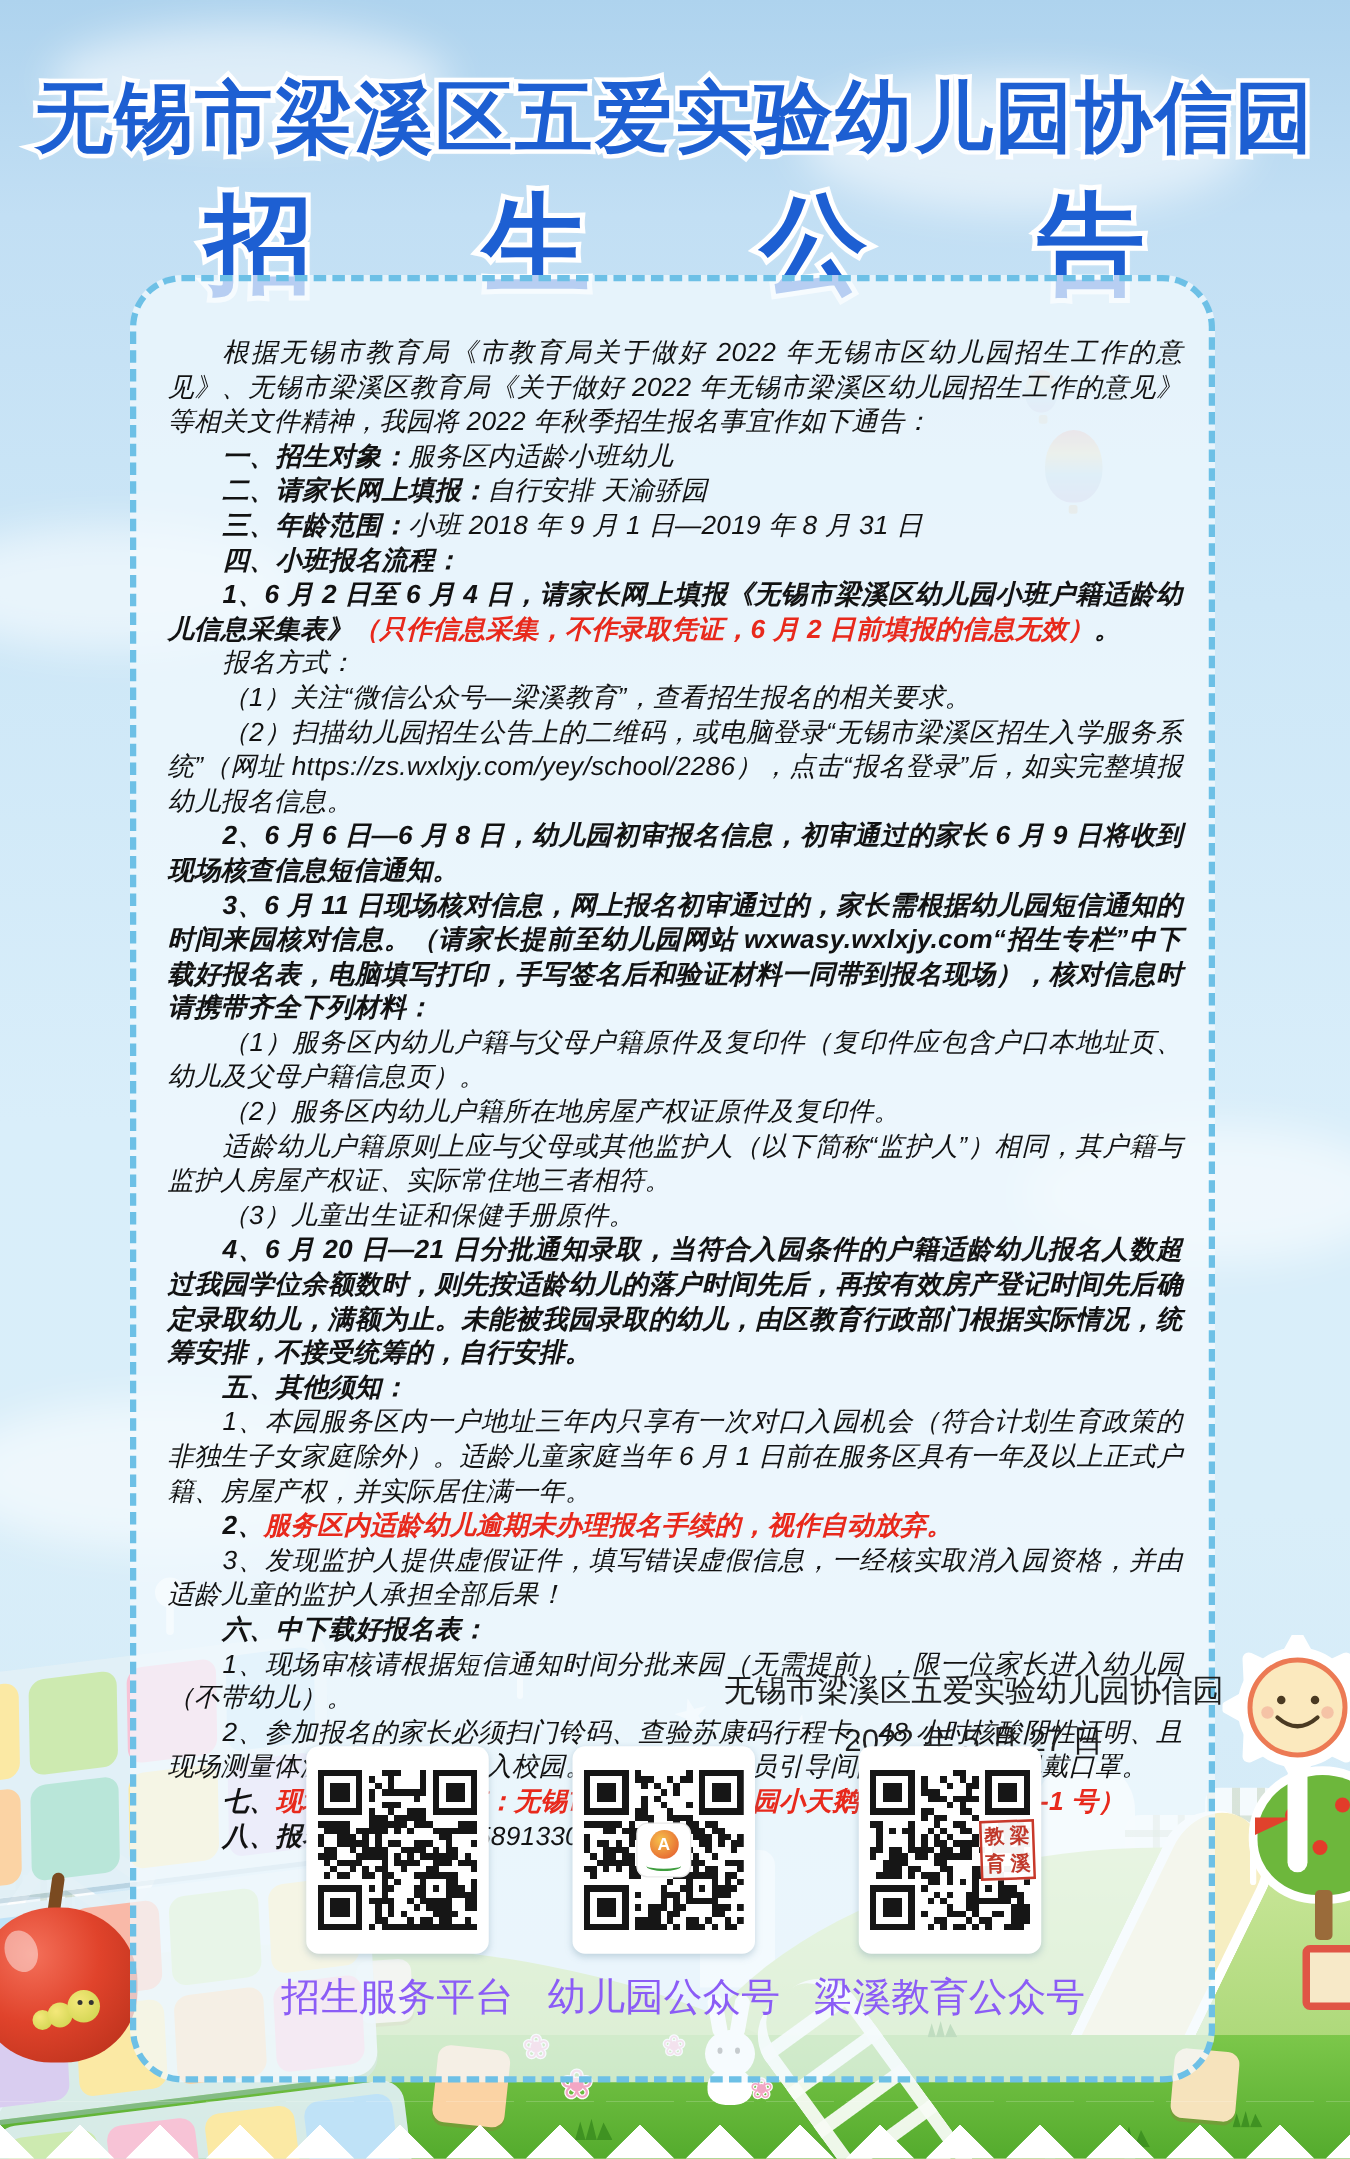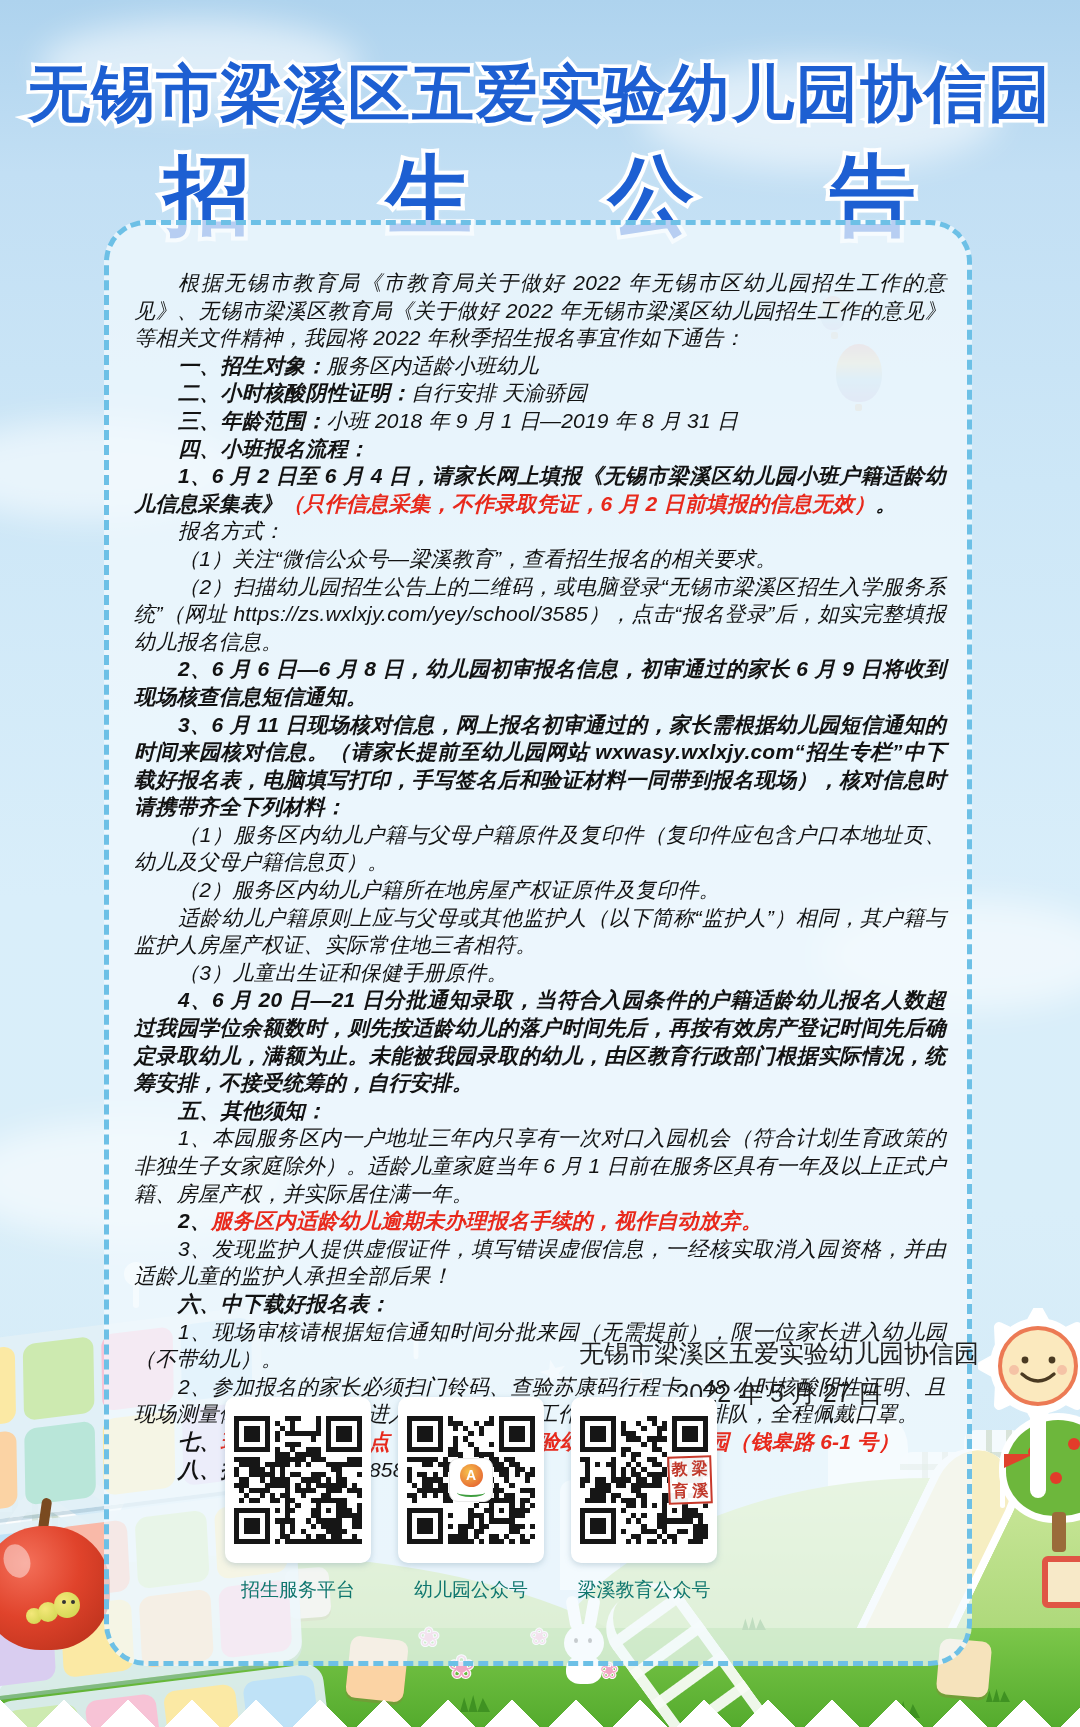--- a/index.html
+++ b/index.html
@@ -95,21 +95,21 @@
     color:#121212;letter-spacing:.2px;text-align:justify;font-style:italic;}
   .bodytext p{margin:0;text-indent:2.1em;}
   .seg-b{font-weight:bold;}
   .seg-r{font-weight:bold;color:#e8291c;}
   .sig{position:absolute;left:455px;width:430px;top:1108px;text-align:center;font-size:25px;line-height:40px;color:#1d1d1d;}
   
   .qr-row{position:absolute;left:116px;top:1172px;display:flex;gap:27px;}
   .qr-item{display:flex;flex-direction:column;align-items:center;}
   .qr-card{width:146px;height:166px;background:#fff;border-radius:10px;display:flex;align-items:center;justify-content:center;
     box-shadow:0 2px 6px rgba(110,145,165,.35);position:relative;}
-  .qr-label{margin-top:14px;font-size:19px;color:#0f766e;}
+  .qr-label{margin-top:14px;font-size:31px;color:#8b5cf6;}
   .qr-logo{position:absolute;left:50%;top:50%;transform:translate(-50%,-50%);width:42px;height:42px;background:#fff;
     border-radius:9px;border:1px solid #e8e8e8;display:flex;flex-direction:column;align-items:center;justify-content:center;}
   .logo-sun{width:23px;height:23px;border-radius:50%;background:radial-gradient(circle at 38% 35%,#f6c14c,#e2512b);
     color:#fff;font-weight:bold;font-size:14px;display:flex;align-items:center;justify-content:center;}
   .logo-wave{width:28px;height:7px;border-bottom:2px solid #3f9e3f;border-radius:50%;margin-top:1px;}
   .qr-seal{position:absolute;right:5px;top:50%;transform:translateY(-50%) rotate(-2deg);width:44px;height:48px;
     background:rgba(255,255,255,.95);border:2px solid #c8392b;color:#c0392b;display:grid;grid-template-columns:1fr 1fr;
     align-items:center;font-size:16px;font-weight:bold;text-align:center;
     font-family:"Liberation Serif","DejaVu Serif",serif;box-sizing:border-box;}
 </style>
@@ -251,27 +251,27 @@
 <div class="pin" style="left:404px;top:1320px;transform:scale(.8);"></div>
 <span class="star" style="left:538px;top:1352px;transform:rotate(-14deg);">★</span>
 <span class="star" style="left:628px;top:1366px;font-size:26px;transform:rotate(12deg);">★</span>
 
 <div class="picket"></div>
 
 <div class="panel">
   <div class="bodytext" id="body-text">
       <p><span class="seg-n">根据无锡市教育局《市教育局关于做好 2022 年无锡市区幼儿园招生工作的意见》、无锡市梁溪区教育局《关于做好 2022 年无锡市梁溪区幼儿园招生工作的意见》等相关文件精神，我园将 2022 年秋季招生报名事宜作如下通告：</span></p>
       <p><span class="seg-b">一、招生对象：</span><span class="seg-n">服务区内适龄小班幼儿</span></p>
-      <p><span class="seg-b">二、小时核酸阴性证明：</span><span class="seg-n">自行安排  天渝骄园</span></p>
+      <p><span class="seg-b">二、请家长网上填报：</span><span class="seg-n">自行安排  天渝骄园</span></p>
       <p><span class="seg-b">三、年龄范围：</span><span class="seg-n">小班 2018 年 9 月 1 日—2019 年 8 月 31 日</span></p>
       <p><span class="seg-b">四、小班报名流程：</span></p>
       <p><span class="seg-b">1、6 月 2 日至 6 月 4 日，请家长网上填报《无锡市梁溪区幼儿园小班户籍适龄幼儿信息采集表》</span><span class="seg-r">（只作信息采集，不作录取凭证，6 月 2 日前填报的信息无效）</span><span class="seg-b">。</span></p>
       <p><span class="seg-n">报名方式：</span></p>
       <p><span class="seg-n">（1）关注“微信公众号—梁溪教育”，查看招生报名的相关要求。</span></p>
-      <p><span class="seg-n">（2）扫描幼儿园招生公告上的二维码，或电脑登录“无锡市梁溪区招生入学服务系统”（网址 https://zs.wxlxjy.com/yey/school/3585），点击“报名登录”后，如实完整填报幼儿报名信息。</span></p>
+      <p><span class="seg-n">（2）扫描幼儿园招生公告上的二维码，或电脑登录“无锡市梁溪区招生入学服务系统”（网址 https://zs.wxlxjy.com/yey/school/2286），点击“报名登录”后，如实完整填报幼儿报名信息。</span></p>
       <p><span class="seg-b">2、6 月 6 日—6 月 8 日，幼儿园初审报名信息，初审通过的家长 6 月 9 日将收到现场核查信息短信通知。</span></p>
       <p><span class="seg-b">3、6 月 11 日现场核对信息，网上报名初审通过的，家长需根据幼儿园短信通知的时间来园核对信息。（请家长提前至幼儿园网站 wxwasy.wxlxjy.com“招生专栏”中下载好报名表，电脑填写打印，手写签名后和验证材料一同带到报名现场），核对信息时请携带齐全下列材料：</span></p>
       <p><span class="seg-n">（1）服务区内幼儿户籍与父母户籍原件及复印件（复印件应包含户口本地址页、幼儿及父母户籍信息页）。</span></p>
       <p><span class="seg-n">（2）服务区内幼儿户籍所在地房屋产权证原件及复印件。</span></p>
       <p><span class="seg-n">适龄幼儿户籍原则上应与父母或其他监护人（以下简称“监护人”）相同，其户籍与监护人房屋产权证、实际常住地三者相符。</span></p>
       <p><span class="seg-n">（3）儿童出生证和保健手册原件。</span></p>
       <p><span class="seg-b">4、6 月 20 日—21 日分批通知录取，当符合入园条件的户籍适龄幼儿报名人数超过我园学位余额数时，则先按适龄幼儿的落户时间先后，再按有效房产登记时间先后确定录取幼儿，满额为止。未能被我园录取的幼儿，由区教育行政部门根据实际情况，统筹安排，不接受统筹的，自行安排。</span></p>
       <p><span class="seg-b">五、其他须知：</span></p>
       <p><span class="seg-n">1、本园服务区内一户地址三年内只享有一次对口入园机会（符合计划生育政策的非独生子女家庭除外）。适龄儿童家庭当年 6 月 1 日前在服务区具有一年及以上正式户籍、房屋产权，并实际居住满一年。</span></p>
       <p><span class="seg-b">2、</span><span class="seg-r">服务区内适龄幼儿逾期未办理报名手续的，视作自动放弃。</span></p>

